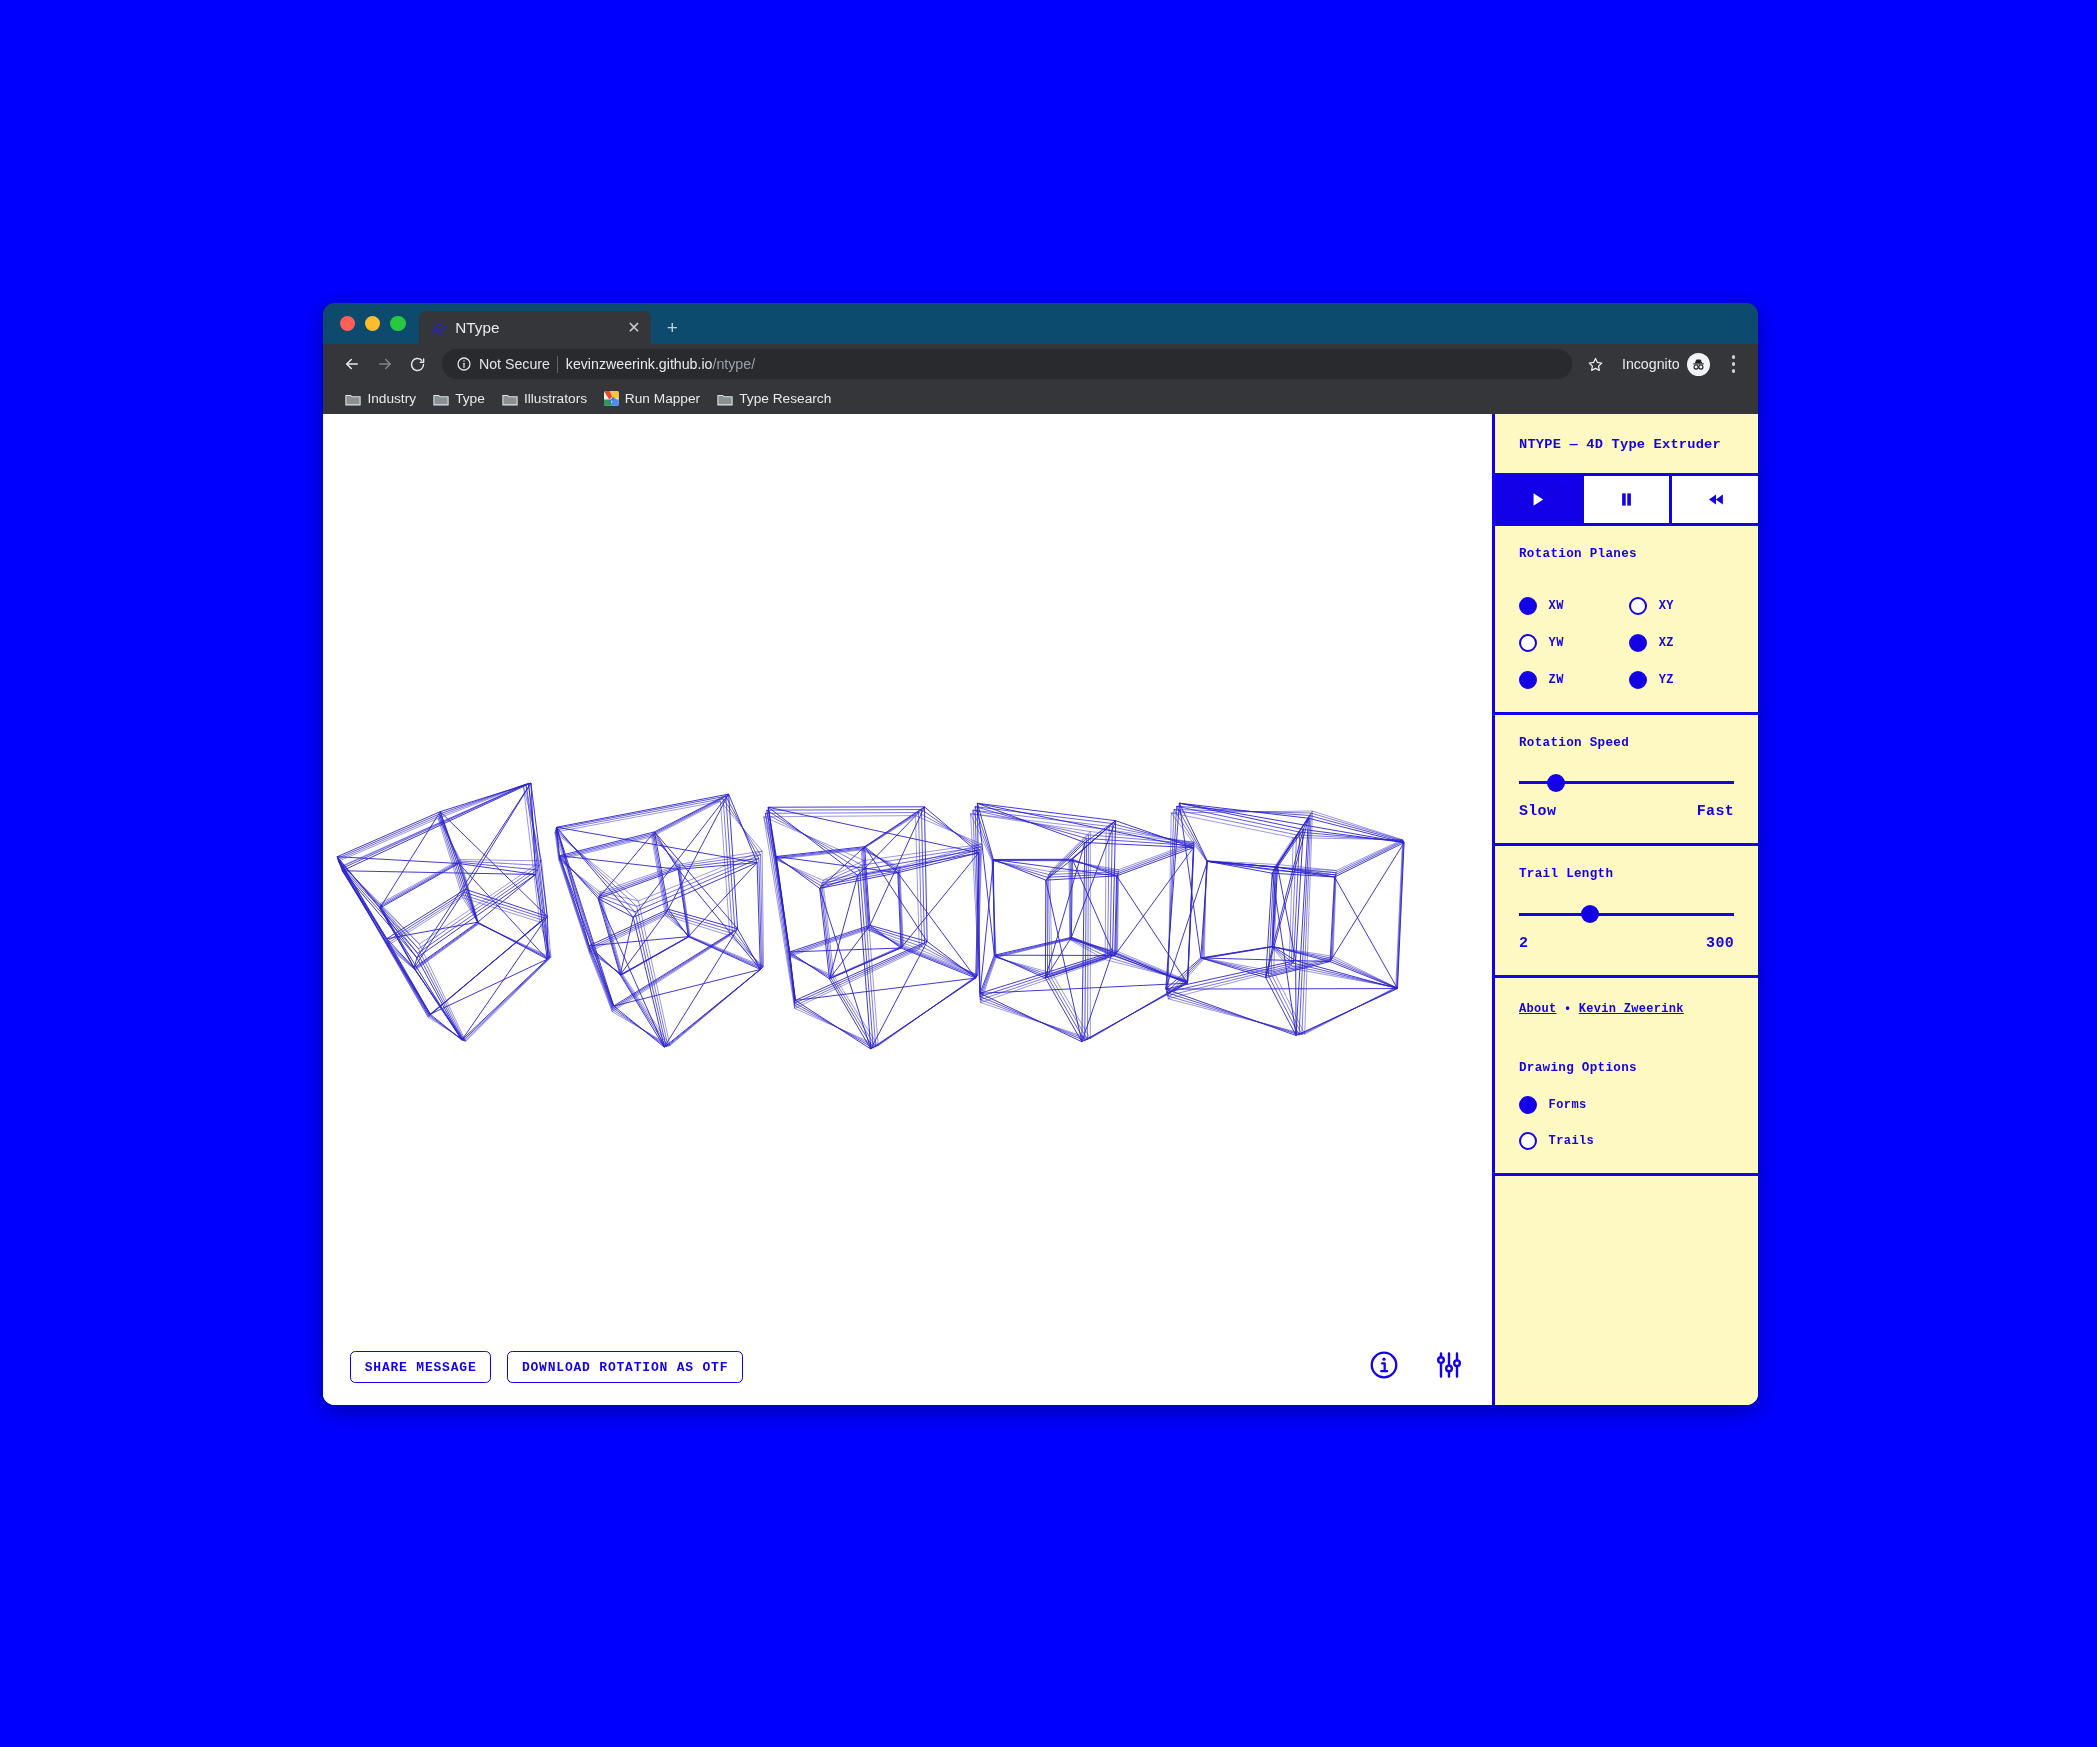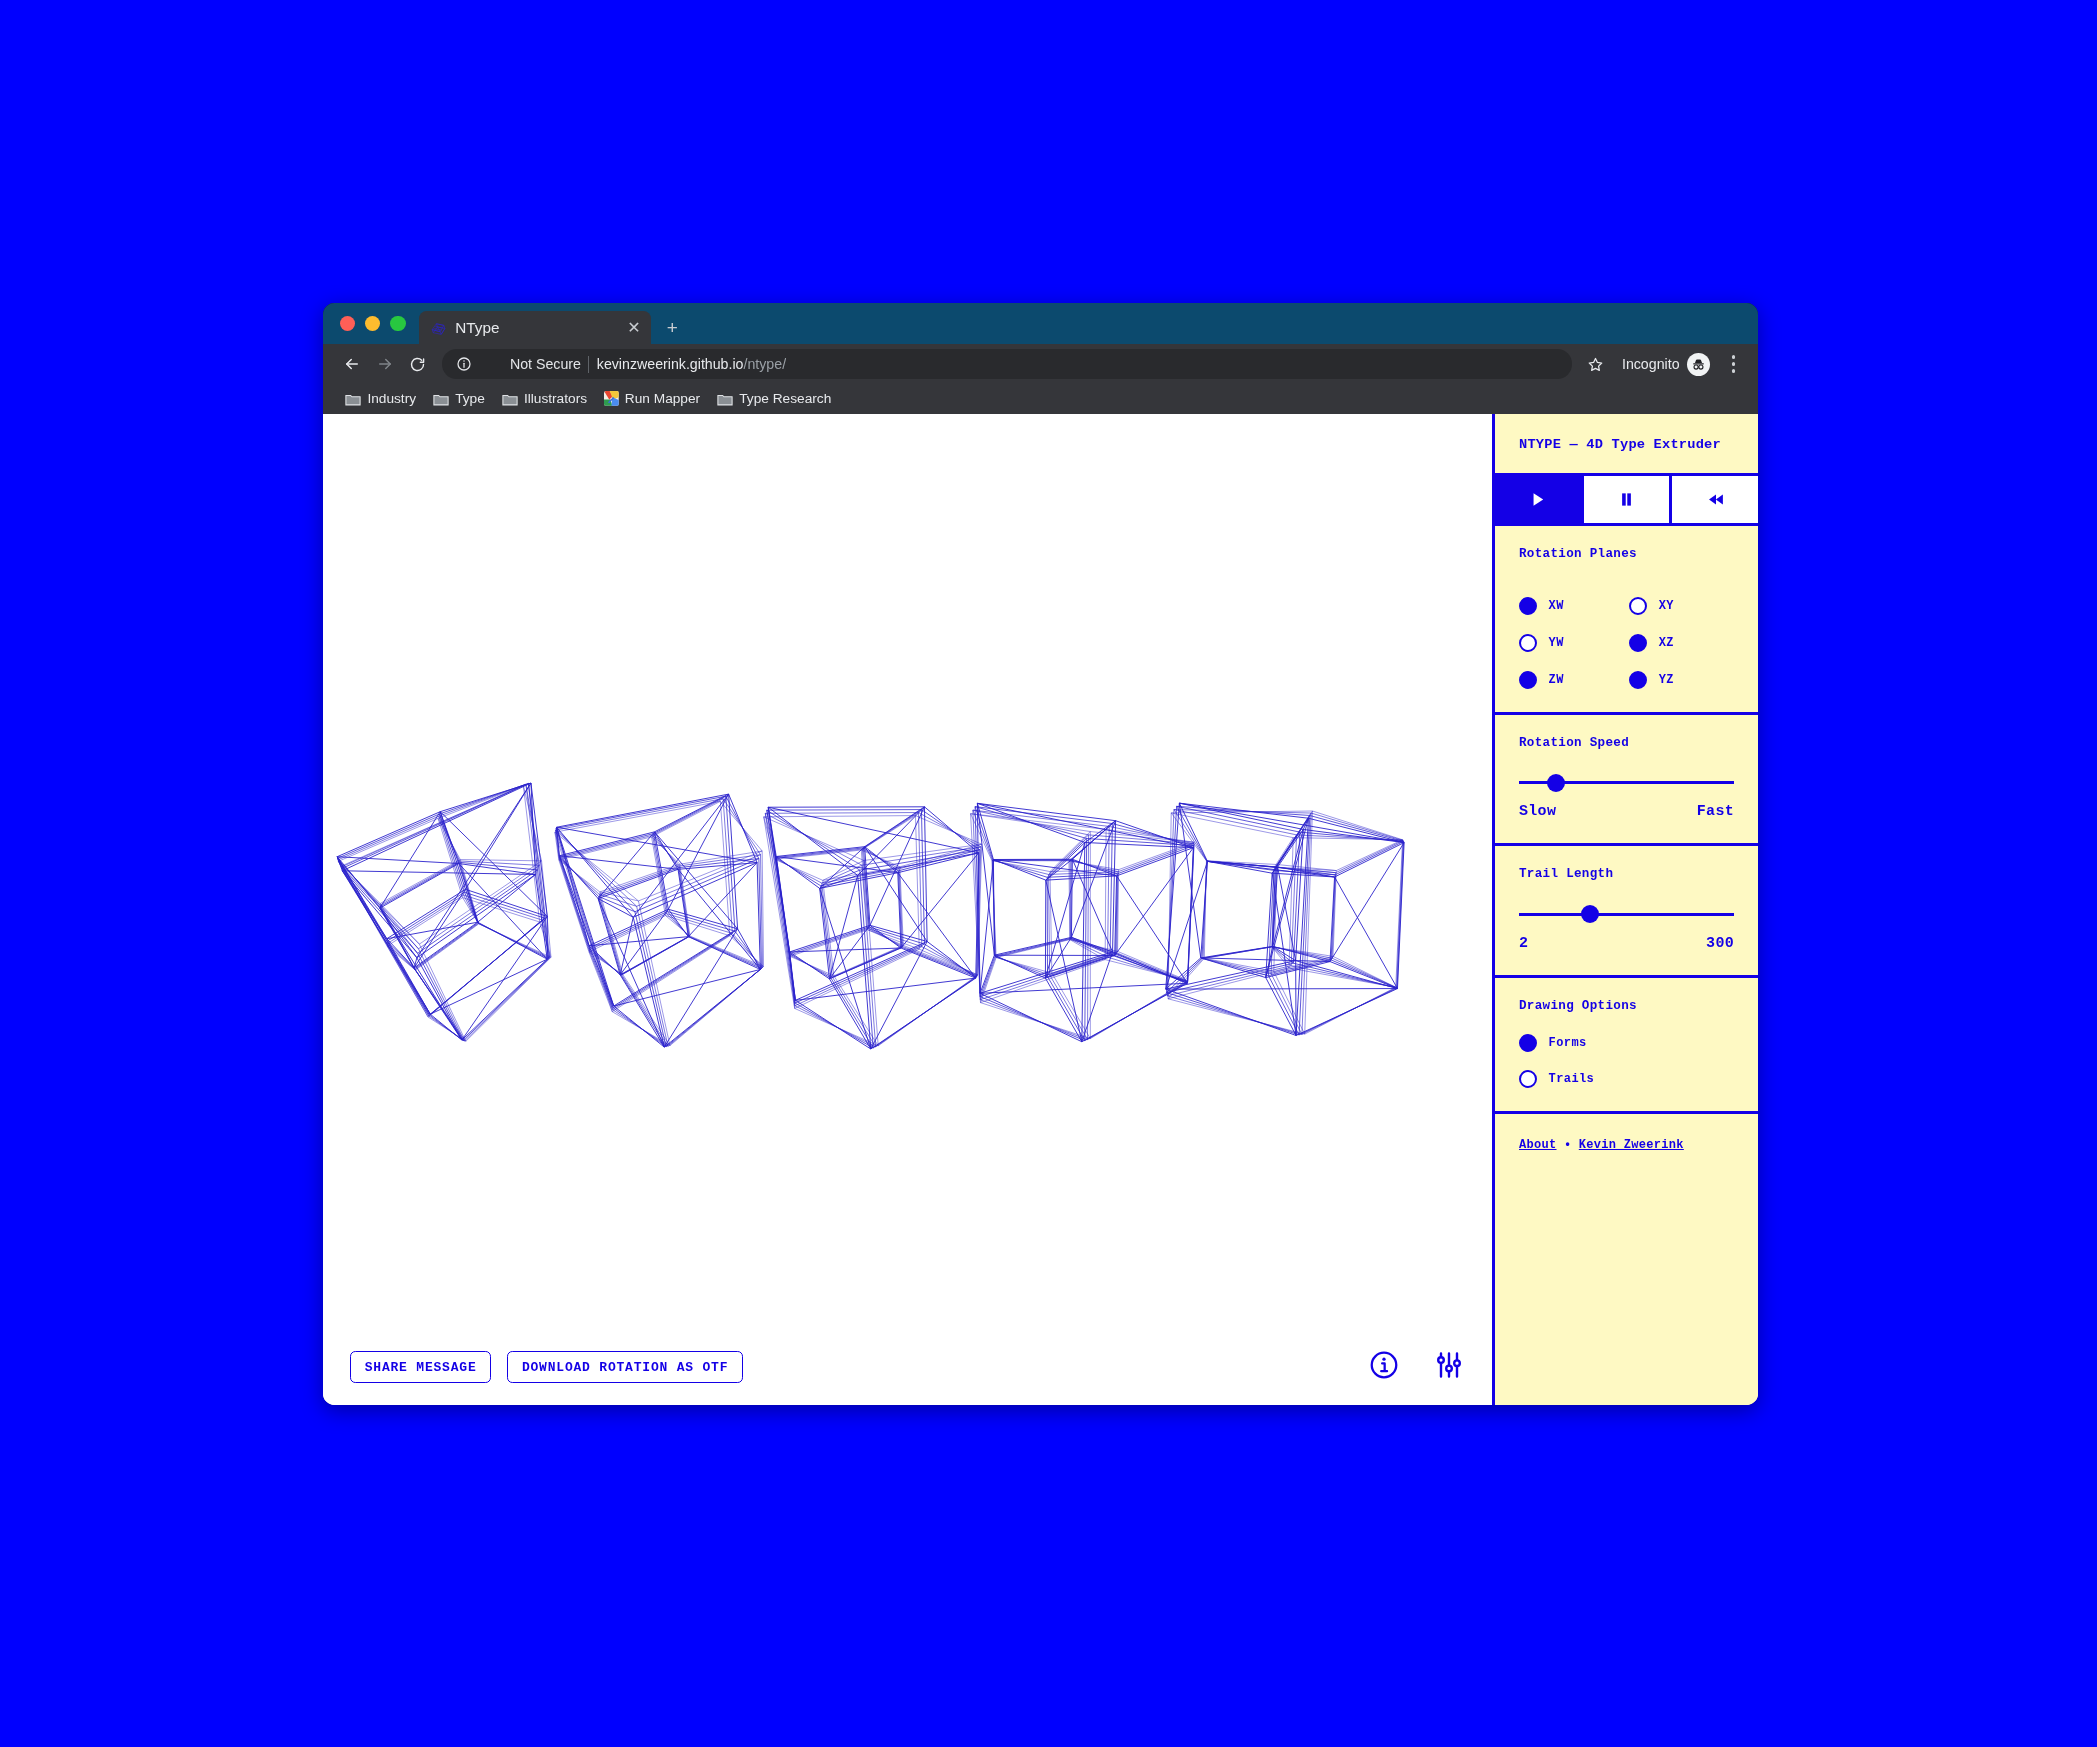--- a/index.html
+++ b/index.html
@@ -109,21 +109,20 @@
     padding: 0 13.7px;
     margin-left: 7.4px;
     gap: 7.4px;
     min-width: 0;
   }
   #not-secure-icon { flex: none; display: block; }
   #not-secure-label {
     color: #e3e5e8;
     font-size: 14.2px;
     white-space: nowrap;
-    margin-left: 31px;
   }
   #omnibox-divider {
     width: 1.1px; height: 17px;
     background: #5f6368;
     flex: none;
   }
   #url-text {
     font-size: 14.2px;
     color: #e8eaed;
     white-space: nowrap;
@@ -599,38 +598,38 @@
               <div class="slider-knob" id="trail-knob" style="left: 33%;"></div>
             </div>
             <div class="slider-legend">
               <span>2</span>
               <span>300</span>
             </div>
           </div>
         </div>
       </div>
 
+      <div id="sidebar-footer" class="panel-section no-border">
+        <a href="#">About</a>
+        <span id="footer-separator">•</span>
+        <a href="#">Kevin Zweerink</a>
+      </div>
+
       <div class="panel-section">
         <div class="section-body">
           <div class="section-label">Drawing Options</div>
           <div id="drawing-options-list">
             <div class="radio-row">
               <span class="radio-dot on"></span>
               <span class="radio-label">Forms</span>
             </div>
             <div class="radio-row">
               <span class="radio-dot"></span>
               <span class="radio-label">Trails</span>
             </div>
           </div>
         </div>
       </div>
 
-      <div id="sidebar-footer" class="panel-section no-border">
-        <a href="#">About</a>
-        <span id="footer-separator">•</span>
-        <a href="#">Kevin Zweerink</a>
-      </div>
-
     </div>
   </div>
 </div>
 
 
 </body></html>

